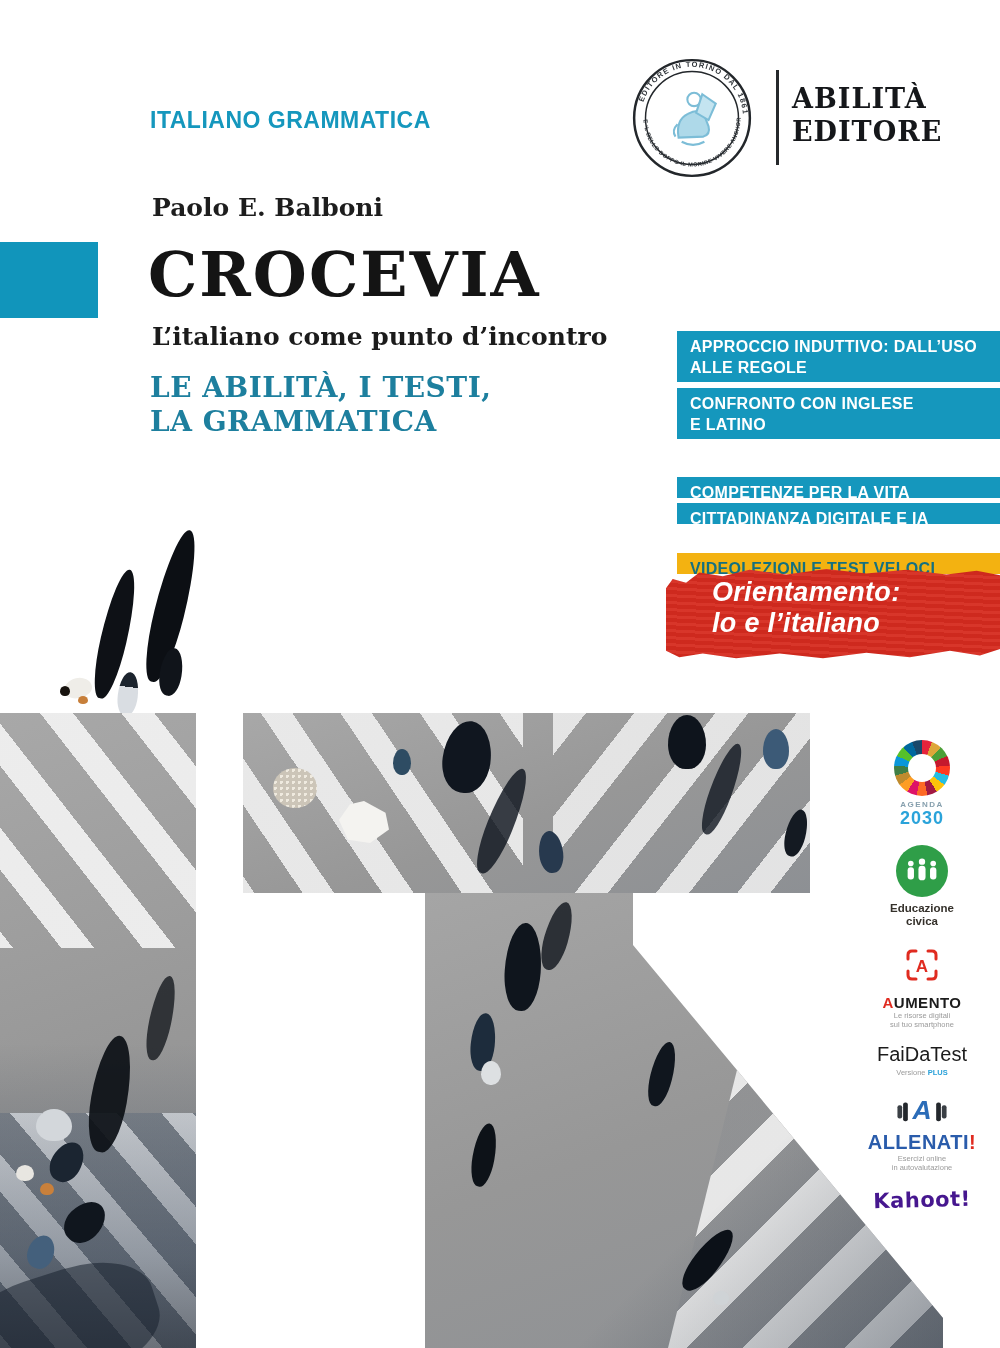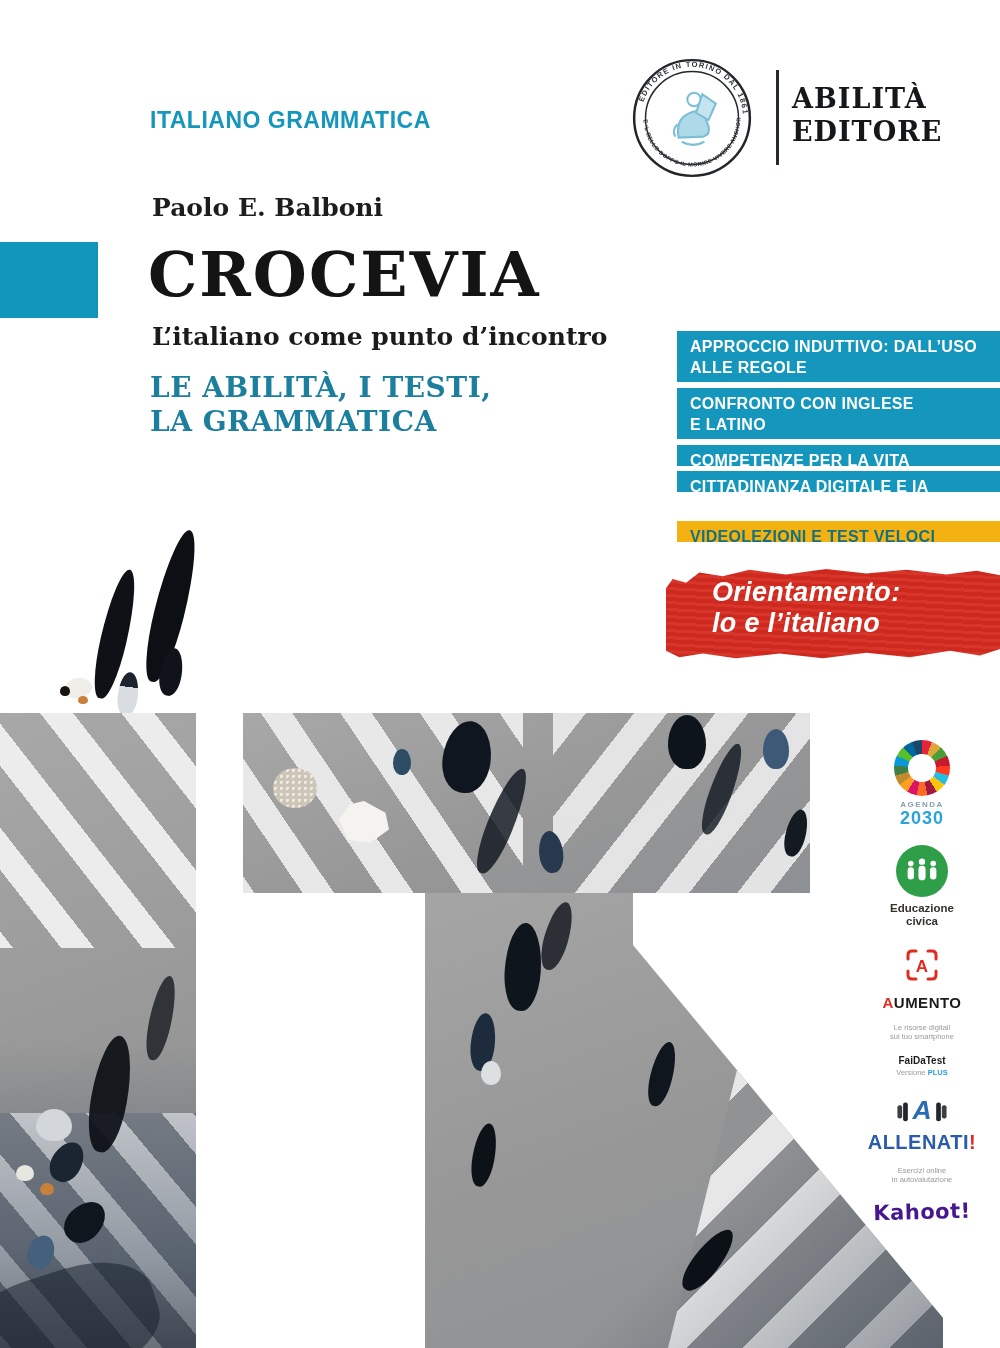--- a/index.html
+++ b/index.html
@@ -23,21 +23,21 @@
             font-weight:bold;font-size:25px;color:#1b1b1b;}
   .teal-square{position:absolute;left:0;top:242px;width:98px;height:76px;background:#1195bb;}
   .tagline{position:absolute;left:150px;top:371px;font-family:"DejaVu Serif","Liberation Serif",serif;
            font-weight:bold;font-size:28px;line-height:34px;letter-spacing:.5px;color:#1d7f9e;}
 
   
   .badge{position:absolute;left:677px;width:323px;background:#1597bd;color:#fff;
          font-weight:bold;font-size:16px;line-height:21px;letter-spacing:.3px;
          padding:5px 0 0 13px;box-sizing:border-box;}
   .badge.two{height:51px;}
-  .badge.one{height:21px;}
+  .badge.one{height:21px;margin-top:32px;}
   .badge.yellow{background:#f3b211;color:#15707f;}
   .b-line{display:block;}
 
   
   .orient{position:absolute;left:666px;top:568px;width:334px;height:92px;background:#d62b1f;
           clip-path:polygon(0 22%,2% 12%,6% 16%,10% 5%,17% 9%,25% 2%,36% 7%,48% 1%,60% 6%,
                             72% 2%,84% 7%,93% 3%,100% 8%,100% 88%,94% 95%,85% 90%,73% 97%,
                             60% 92%,47% 98%,34% 93%,21% 98%,11% 93%,4% 97%,0 90%);}
   .orient-inner{position:absolute;inset:0;
           background:repeating-linear-gradient(3deg,rgba(255,255,255,.05) 0 3px,rgba(0,0,0,.04) 3px 7px);}
@@ -71,22 +71,22 @@
   .sdg-wheel::after{content:"";position:absolute;left:14px;top:14px;width:28px;height:28px;
      border-radius:50%;background:#fff;}
   .agenda-label{margin-top:4px;font-size:8px;letter-spacing:1.5px;color:#87a0ae;font-weight:bold;}
   .agenda-year{font-size:18px;font-weight:bold;color:#2aa3da;letter-spacing:1px;line-height:18px;}
   .educ-circle{width:52px;height:52px;margin:18px auto 0;border-radius:50%;background:#2f9e48;
      display:flex;align-items:center;justify-content:center;}
   .educ-label{margin-top:5px;font-size:11.5px;line-height:13px;font-weight:bold;color:#35312b;}
   .aumento-icon{margin:20px auto 0;width:34px;height:34px;}
   .aumento-name{margin-top:8px;font-size:15px;font-weight:bold;color:#1c1c1c;letter-spacing:.5px;}
   .aumento-name .red{color:#e02b20;}
-  .tiny{font-size:7.5px;line-height:9px;color:#9a9a9a;margin-top:12px;}
-  .fdt-name{margin-top:14px;font-size:10px;font-weight:bold;color:#1c1c1c;}
+  .tiny{font-size:7.5px;line-height:9px;color:#9a9a9a;}
+  .fdt-name{margin-top:14px;font-size:20px;font-weight:normal;color:#1c1c1c;}
   .fdt-version{font-size:7.5px;color:#9a9a9a;margin-top:2px;}
   .fdt-version .plus{color:#28a0d8;font-weight:bold;}
   .allenati-icon{margin:16px auto 0;width:58px;height:34px;}
   .allenati-name{font-size:20px;font-weight:bold;color:#2a5cab;letter-spacing:.5px;}
   .allenati-name .bang{color:#e02b20;}
   .kahoot{margin-top:16px;font-size:21px;font-weight:bold;color:#46178f;transform:rotate(-1.5deg);
      font-family:"DejaVu Sans","Liberation Sans",sans-serif;letter-spacing:.5px;}
 </style>
 </head>
 <body>

